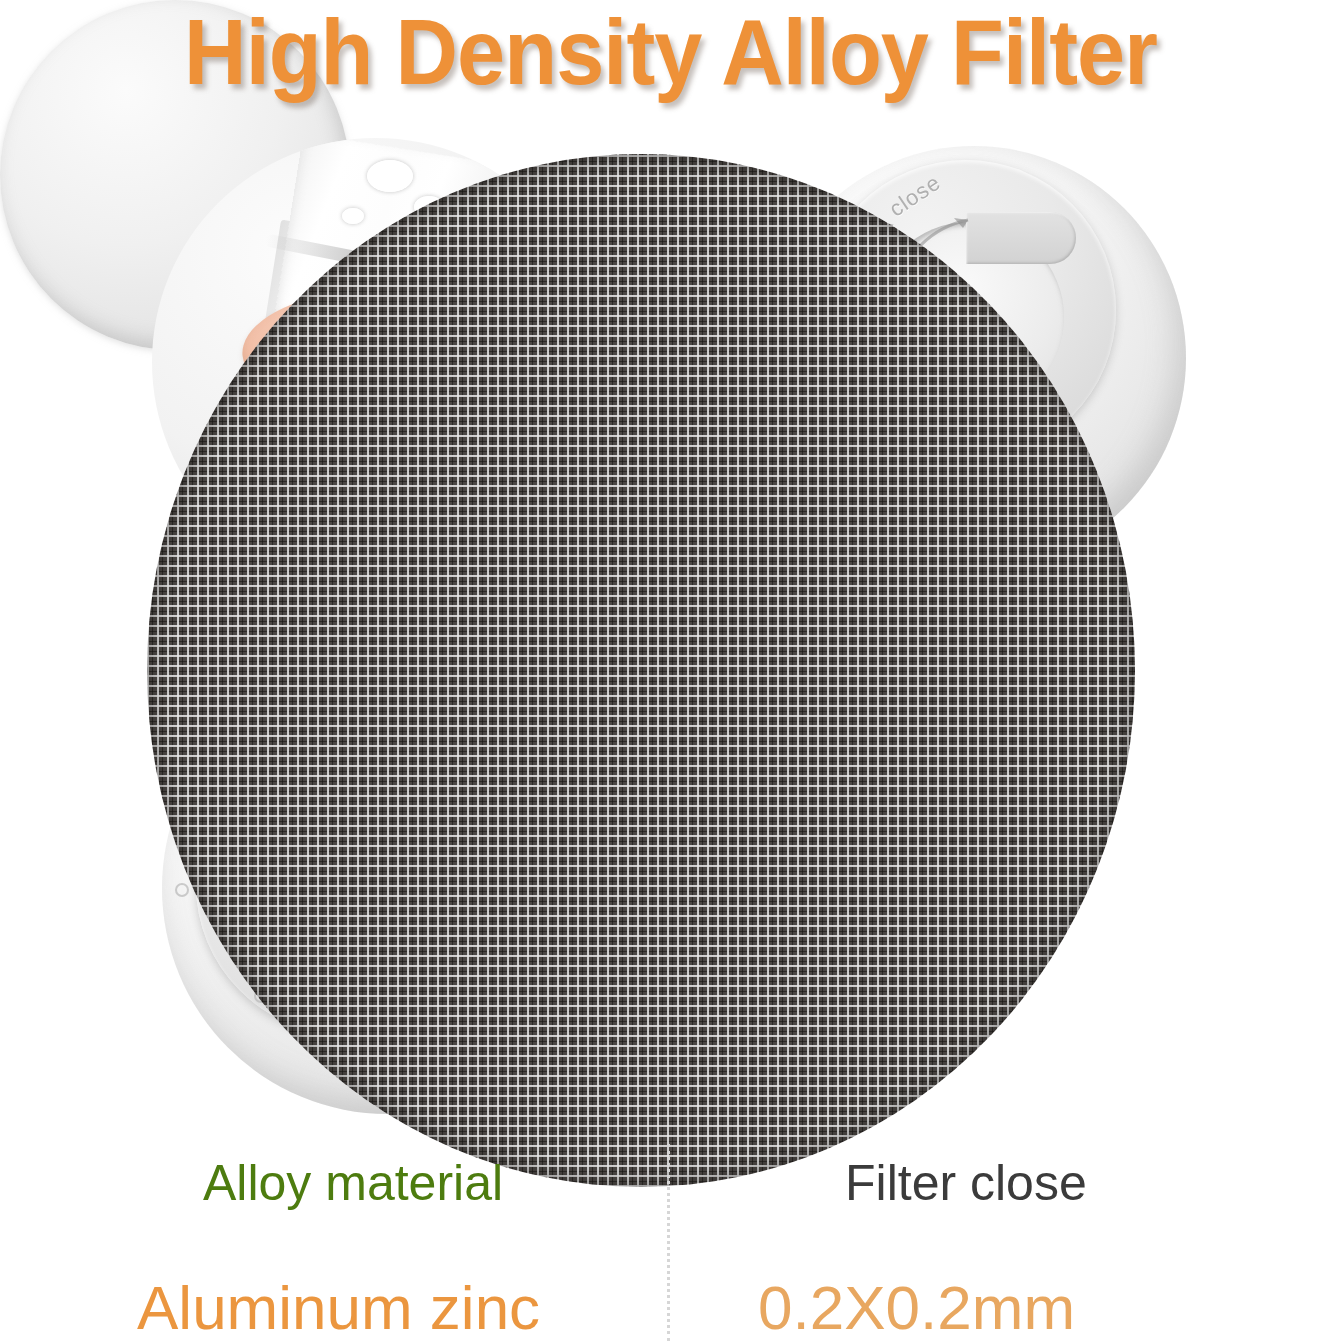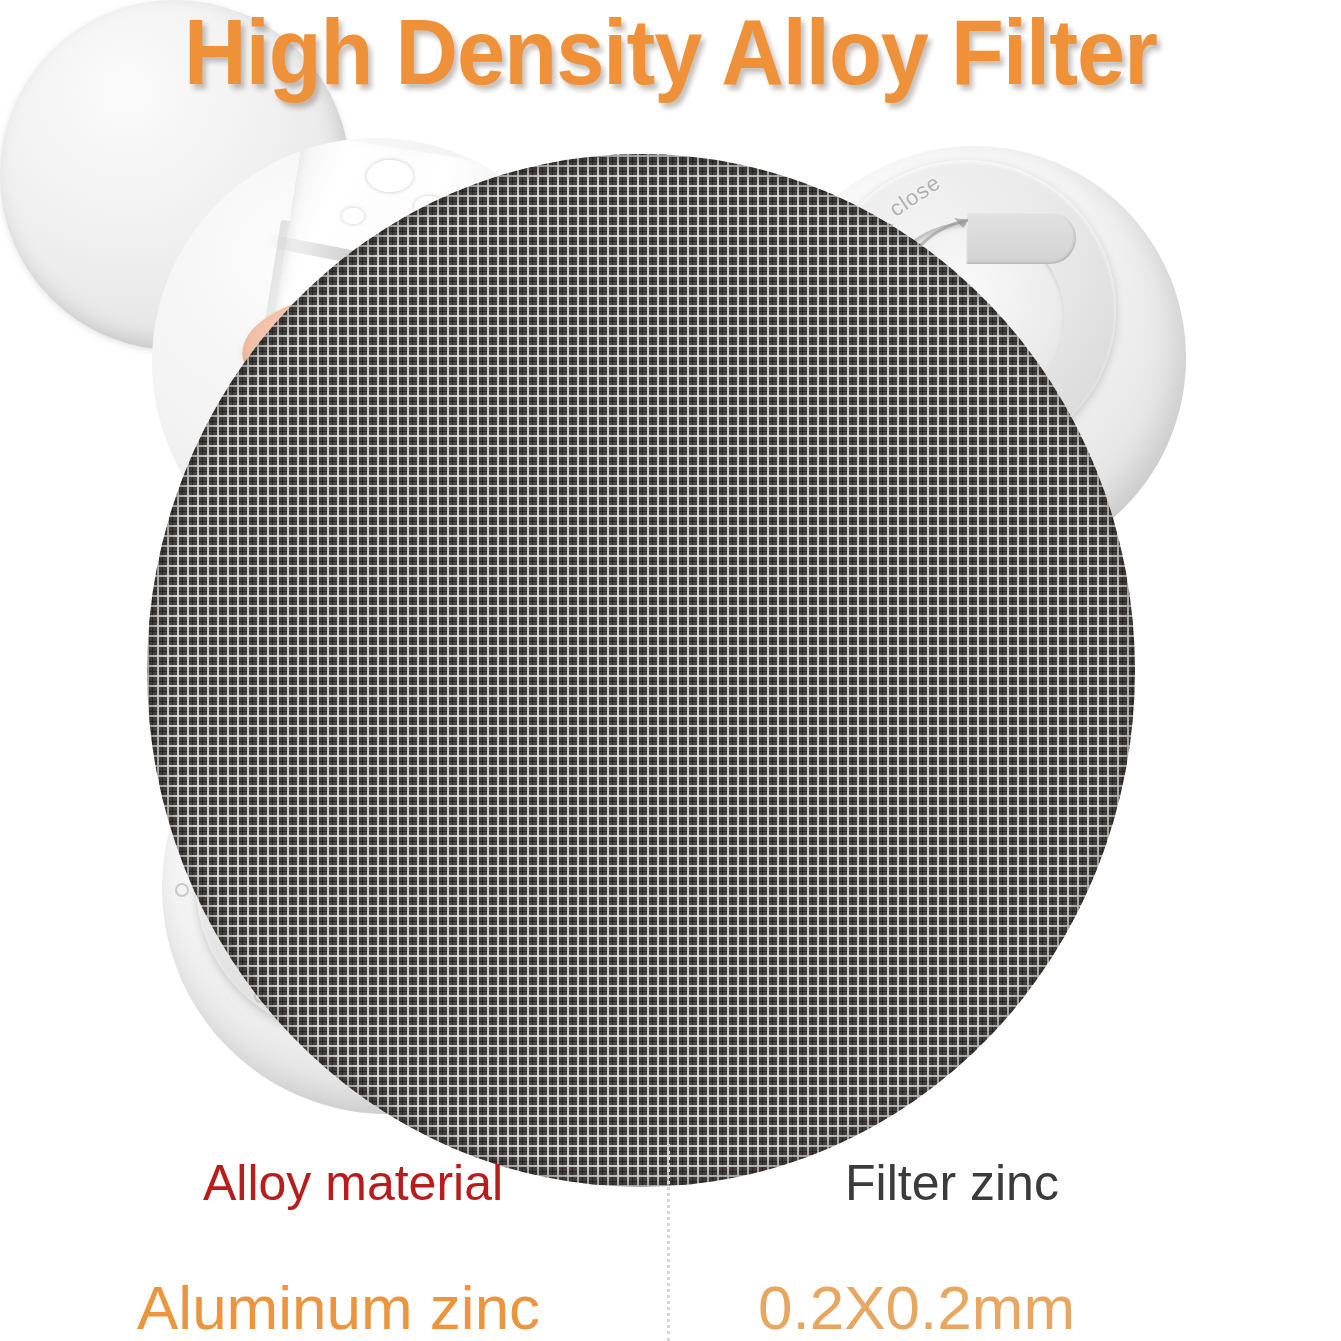--- a/index.html
+++ b/index.html
@@ -308,21 +308,21 @@
     position: absolute;
     left: 667px;
     top: 1144px;
     width: 0;
     height: 197px;
     border-left: 3px dotted #d6d6d6;
   }
   .spec-title {
     position: absolute;
     font-size: 50px;
-    color: #b91c1c;
+    color: #4d7c0f;
     font-family: "Liberation Sans", sans-serif;
     white-space: nowrap;
     user-select: none;
   }
   .spec-value {
     position: absolute;
     font-size: 62px;
     color: #eb963f;
     font-family: "Liberation Sans", sans-serif;
     white-space: nowrap;
@@ -464,16 +464,16 @@
 
   <div id="photo-mesh">
     <div class="screen"></div>
   </div>
 
   <div class="divider"></div>
 
   <div class="spec-title" id="spec-title-left">Alloy material</div>
   <div class="spec-value" id="spec-value-left">Aluminum zinc</div>
 
-  <div class="spec-title" id="spec-title-right">Filter zinc</div>
+  <div class="spec-title" id="spec-title-right">Filter close</div>
   <div class="spec-value" id="spec-value-right">0.2X0.2mm</div>
 
 </div>
 
 </body></html>

